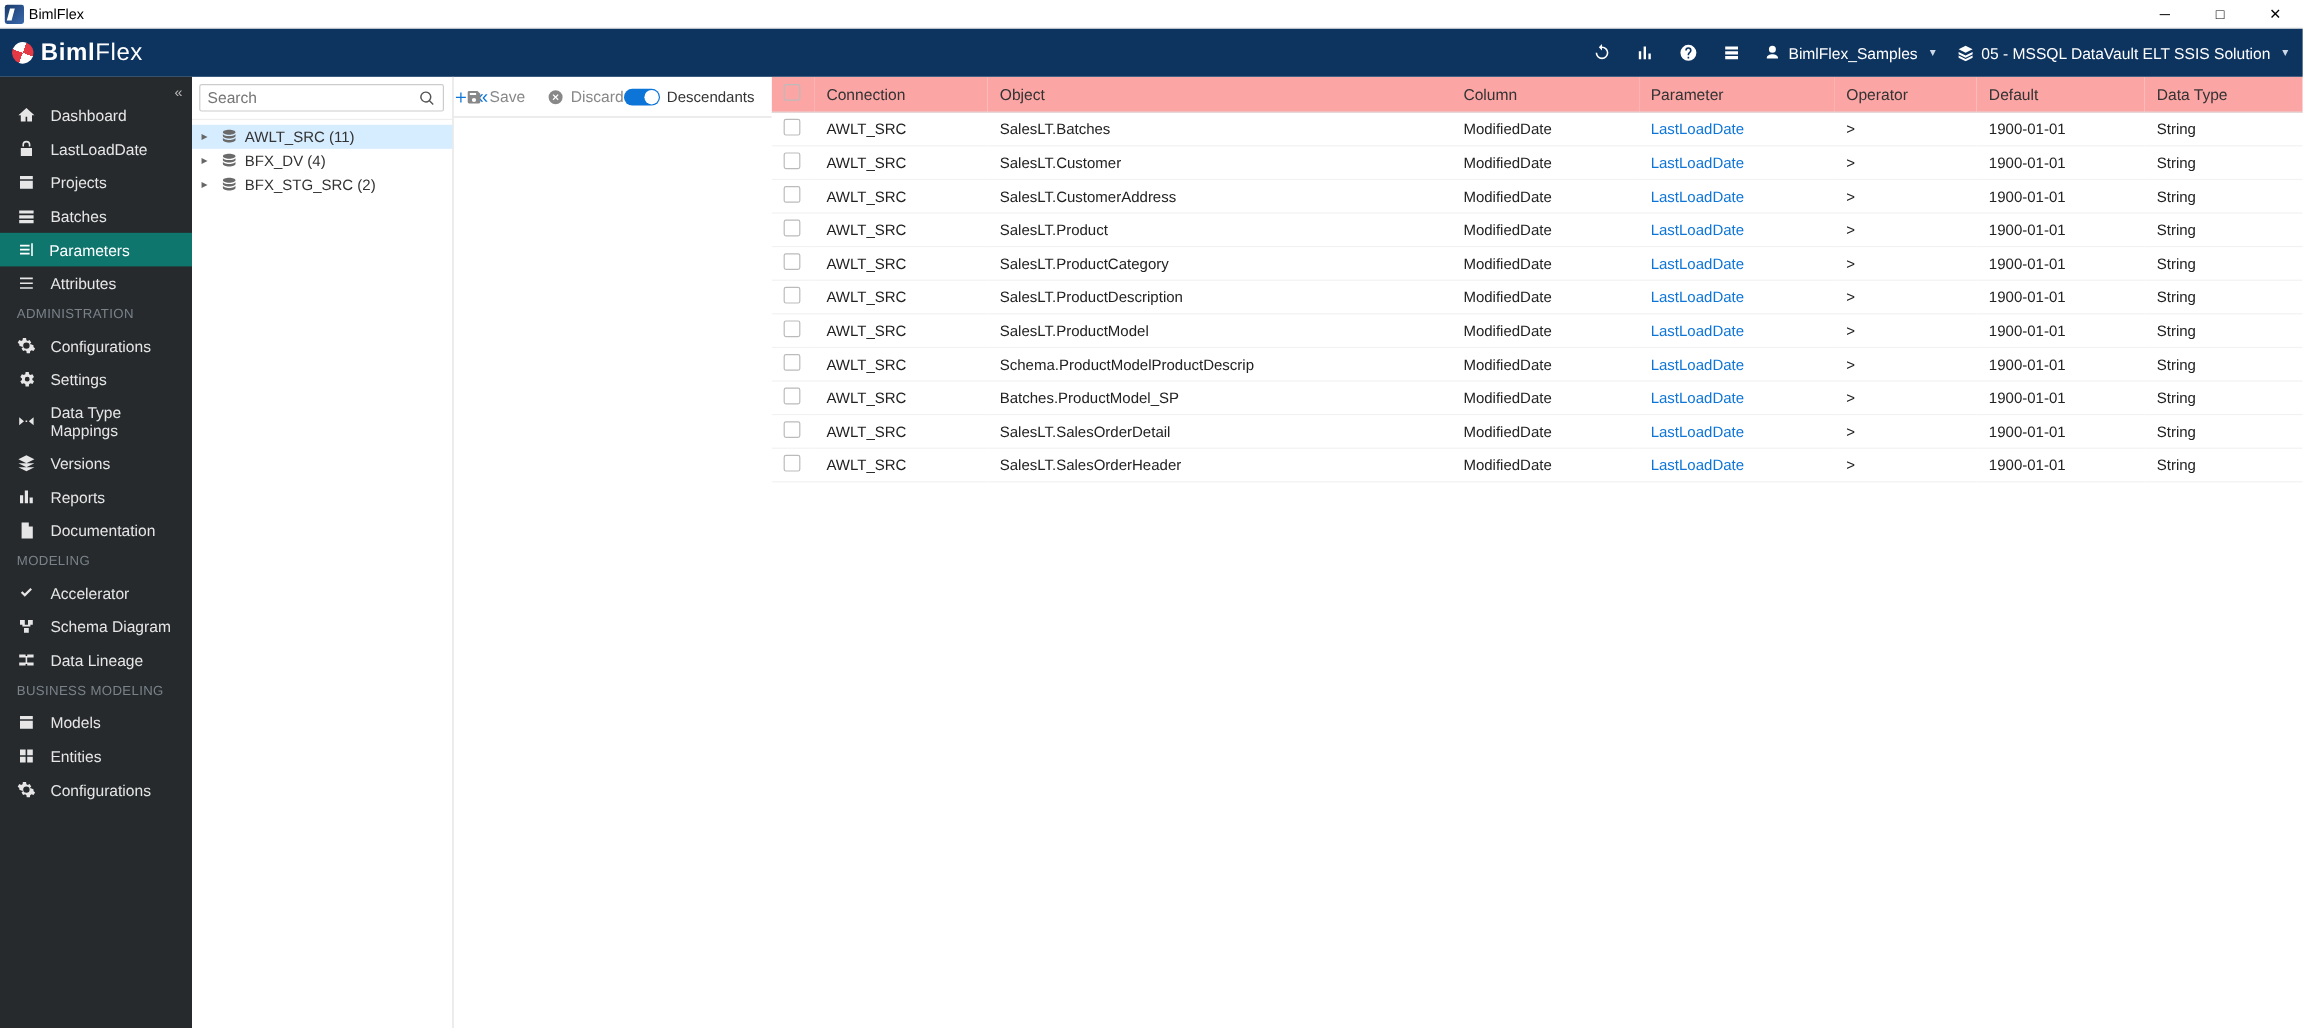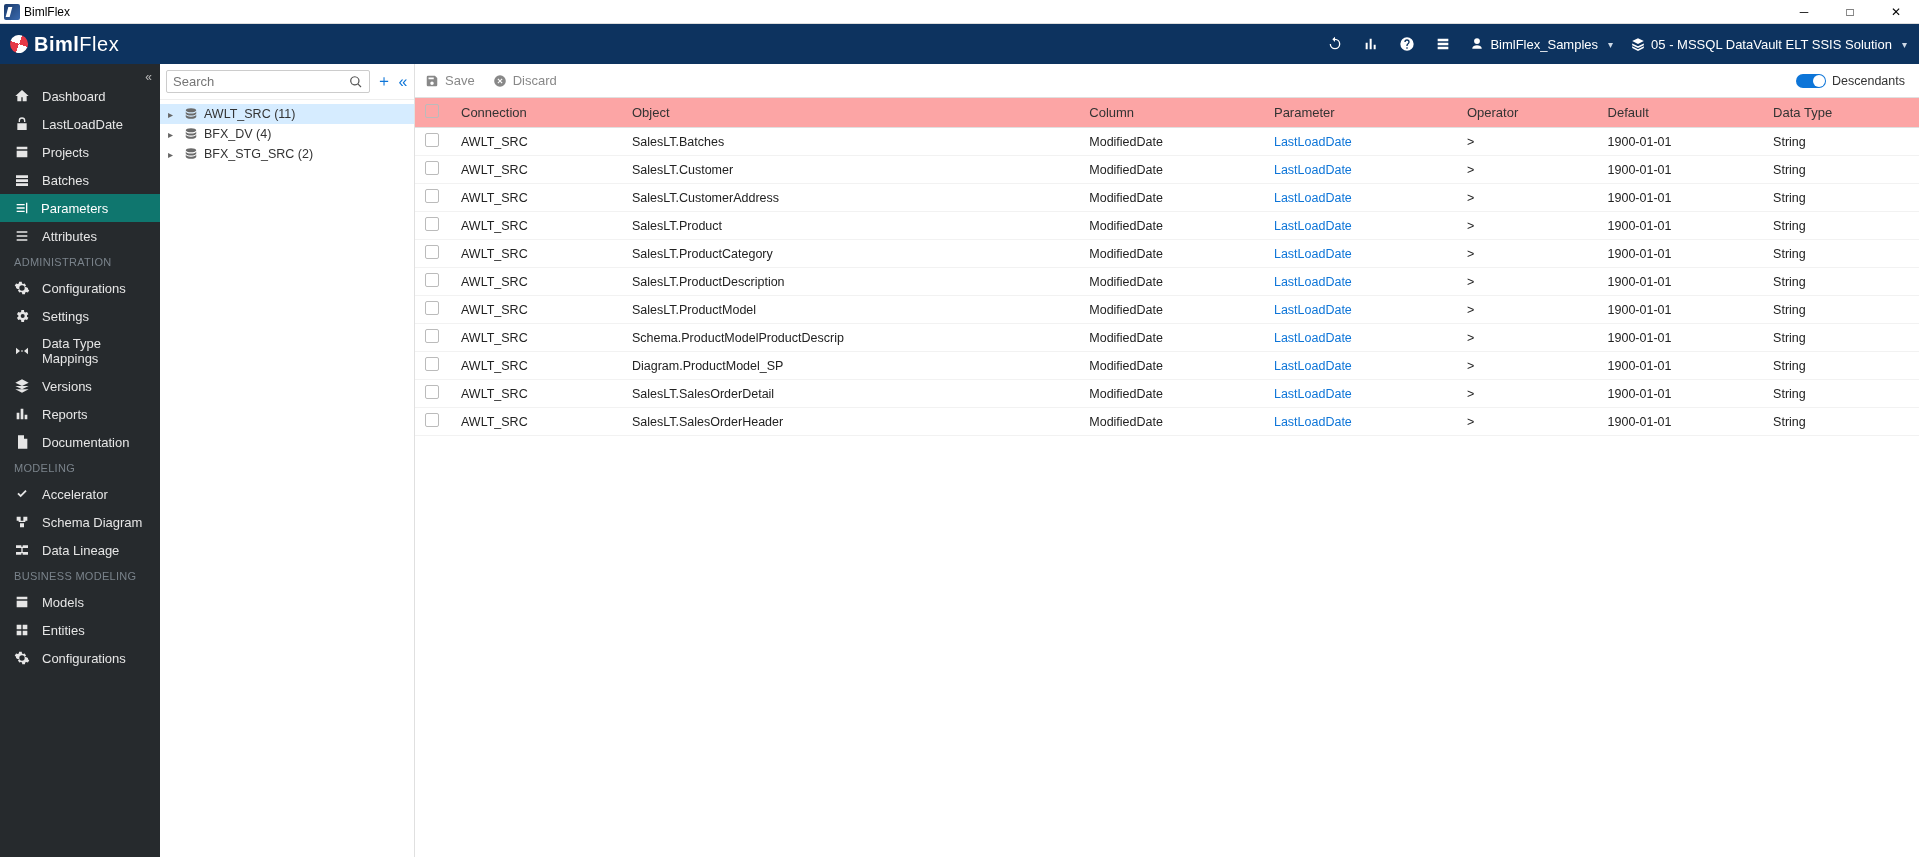--- a/index.html
+++ b/index.html
@@ -25,33 +25,33 @@
 
 .sidebar { width: 160px; background: #262a2d; color: #e6e6e6; display:flex; flex-direction:column; position:relative; font-size:13px; }
 .sidebar-collapse { position:absolute; top:6px; right:8px; color:#bbb; font-size:12px; }
 .nav-section { margin-top: 18px; }
 .nav-head { padding: 6px 14px; color: #7a838b; font-size: 11px; letter-spacing: 0.3px; }
 .nav-item { display:flex; align-items:center; gap:12px; padding: 6px 14px; color:#e6e6e6; cursor:pointer; }
 .nav-item.active { background: #0f766e; color:#fff;gap:11px; }
 .nav-item .icn { width:16px; height:16px; display:flex; align-items:center; justify-content:center; }
 .nav-item .icn svg { fill: currentColor; }
 
-.treepanel { width: 255px; border-right: 1px solid #e0e0e0; display:flex; flex-direction:column; }
+.treepanel { width: 218px; border-right: 1px solid #e0e0e0; display:flex; flex-direction:column; }
 .tree-toolbar { display:flex; align-items:center; gap:6px; padding: 6px 6px; border-bottom: 1px solid #eee; }
 .searchbox { flex:1; display:flex; align-items:center; border:1px solid #ccc; border-radius:2px; padding: 3px 6px; }
 .searchbox input { flex:1; border:none; outline:none; font-size:13px; color:#666; }
 .tree-toolbar .tbtn { width:18px; height:18px; display:flex; align-items:center; justify-content:center; color:#0d75d8; font-size:16px; }
 .tree { padding: 4px 0; }
 .tree-node { display:flex; align-items:center; gap:6px; padding: 3px 8px; font-size:12.5px; cursor:pointer; }
 .tree-node.selected { background:#d6ecff; }
 .tree-caret { width:10px; color:#666; font-size:10px; }
 .tree-db { width:14px; height:14px; }
 .tree-db svg { fill:#6a6a6a; }
 
-.content { flex:1; display:flex; flex-direction:column; }
+.content { flex:1; display:flex; }
 .content-toolbar { height:34px; border-bottom:1px solid #e0e0e0; display:flex; align-items:center; justify-content:space-between; padding: 0 14px 0 10px; }
 .ct-left { display:flex; align-items:center; gap:18px; }
 .ct-btn { display:flex; align-items:center; gap:6px; color:#888; font-size:13px; cursor:pointer; }
 .ct-btn svg { fill:#888; }
 .ct-right { display:flex; align-items:flex-end; gap:6px; font-size:12.5px; color:#333; }
 .toggle { width:30px; height:14px; border-radius:7px; background:#0d75d8; position:relative; }
 .toggle:after { content:""; position:absolute; right:1px; top:1px; width:12px; height:12px; background:#fff; border-radius:50%; }
 
 .grid { flex:1; overflow:auto; }
 table { width:100%; border-collapse:collapse; }
@@ -440,21 +440,21 @@
               <td>Schema.ProductModelProductDescrip</td>
               <td>ModifiedDate</td>
               <td class="lnk">LastLoadDate</td>
               <td>&gt;</td>
               <td>1900-01-01</td>
               <td>String</td>
             </tr>
             <tr>
               <td><span class="chk"></span></td>
               <td>AWLT_SRC</td>
-              <td>Diagram.ProductModel_SP</td>
+              <td>Batches.ProductModel_SP</td>
               <td>ModifiedDate</td>
               <td class="lnk">LastLoadDate</td>
               <td>&gt;</td>
               <td>1900-01-01</td>
               <td>String</td>
             </tr>
             <tr>
               <td><span class="chk"></span></td>
               <td>AWLT_SRC</td>
               <td>SalesLT.SalesOrderDetail</td>

